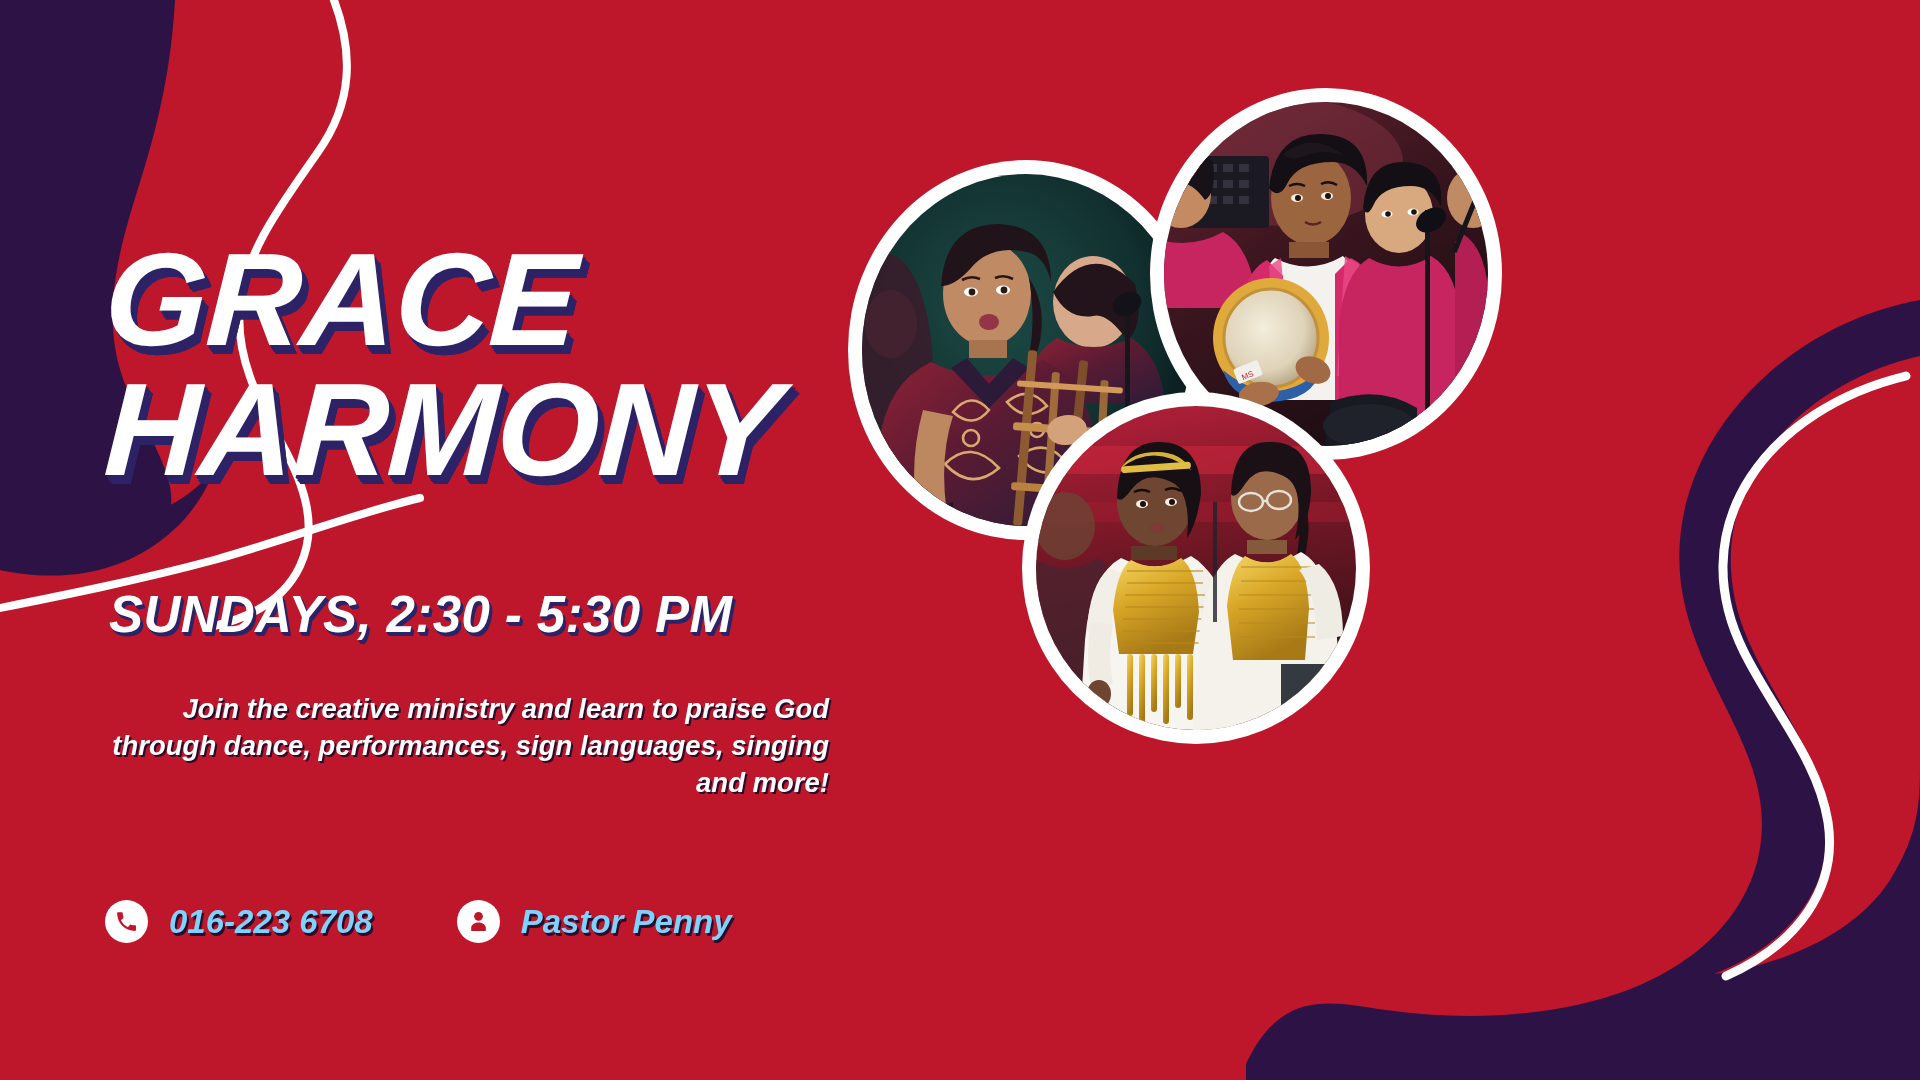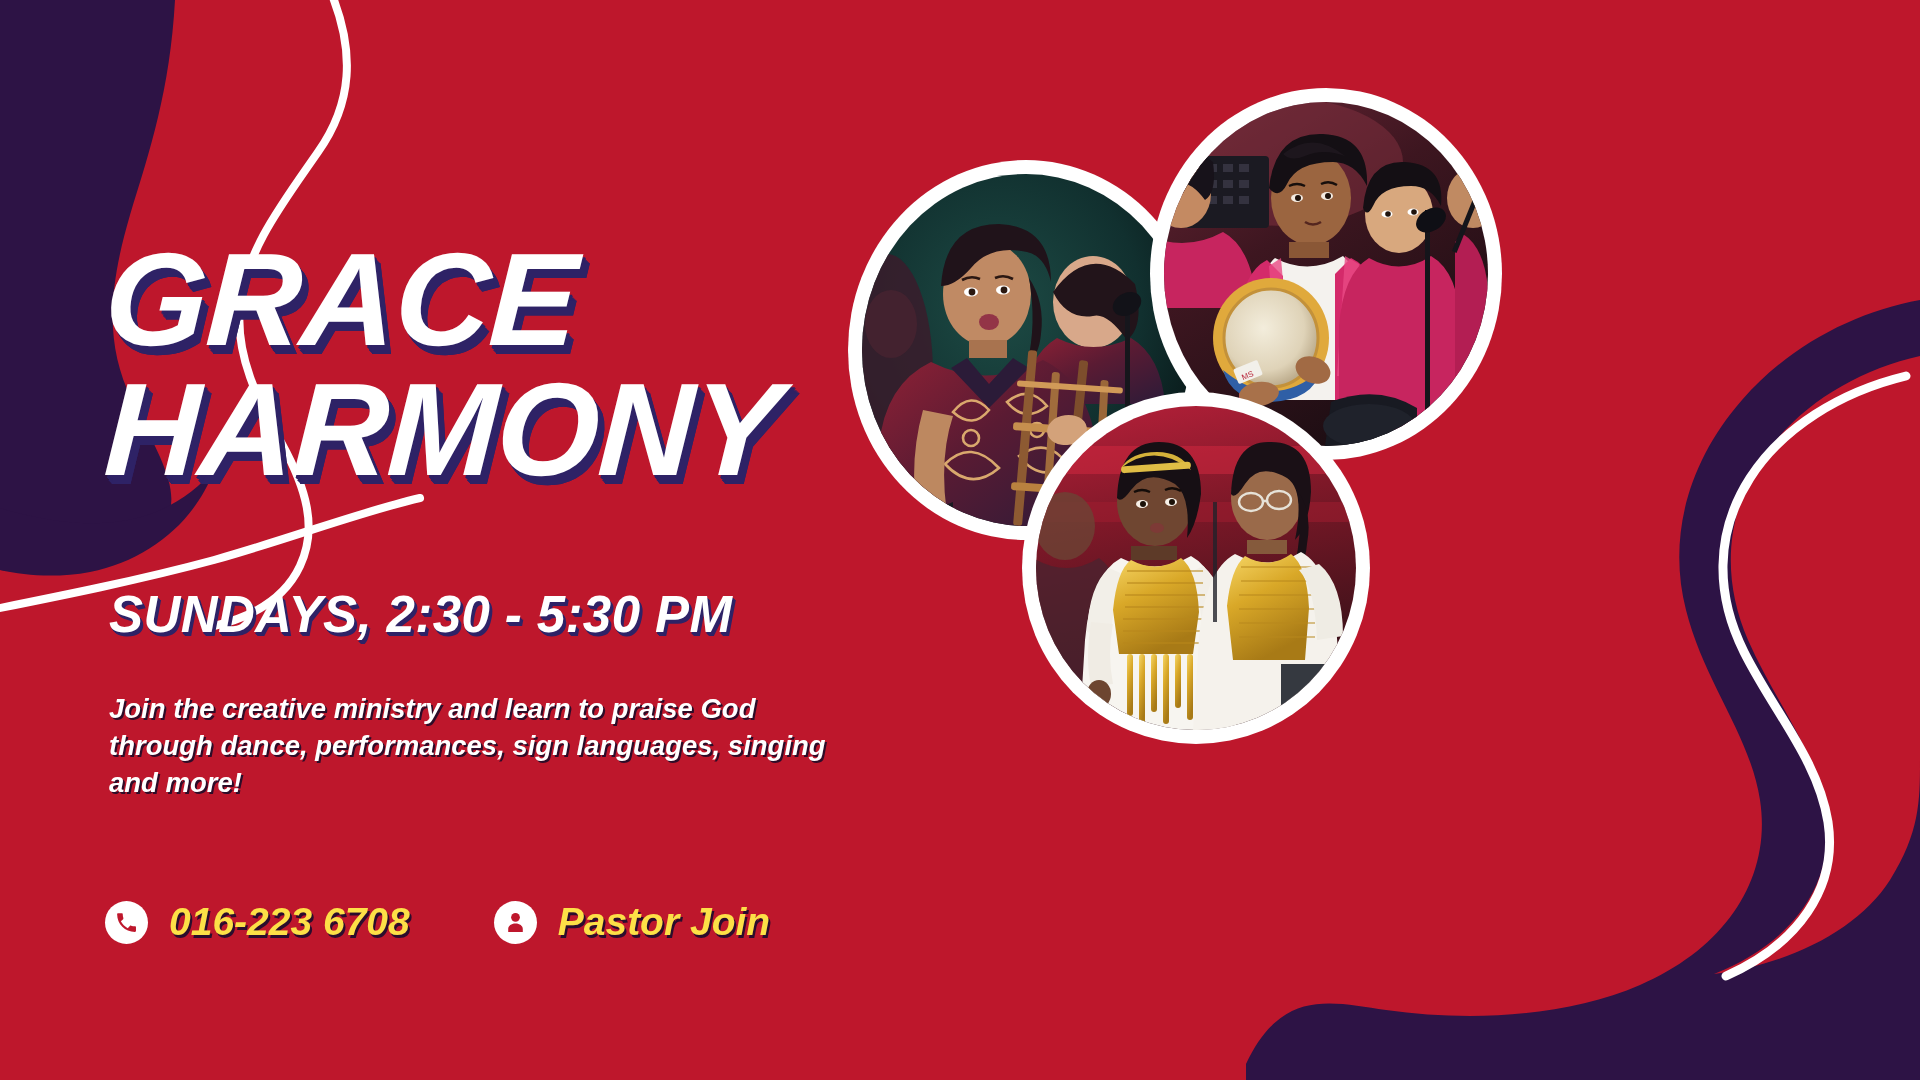--- a/index.html
+++ b/index.html
@@ -77,20 +77,21 @@
     position: absolute;
     top: 690px;
     left: 4px;
     width: 720px;
     font-size: 27.5px;
     line-height: 1.35;
     font-weight: 600;
     font-style: italic;
     color: #ffffff;
     text-shadow: 2px 2px 0 rgba(20,10,40,0.85);
+    text-align: right;
   }
 
   .contact-row {
     position: absolute;
     top: 900px;
     left: 0px;
     display: flex;
     align-items: center;
     gap: 84px;
   }
@@ -104,24 +105,24 @@
     height: 43px;
     border-radius: 50%;
     background: #ffffff;
     display: flex;
     align-items: center;
     justify-content: center;
     flex: none;
   }
   .contact-icon svg { display: block; }
   .contact-text {
-    font-size: 39px;
+    font-size: 33px;
     font-weight: 600;
     font-style: italic;
-    color: #fde047;
+    color: #7dd3fc;
     white-space: nowrap;
     text-shadow: 2px 3px 0 rgba(25,12,45,0.9);
   }
 
   
   .photos { position: absolute; inset: 0; z-index: 5; }
   .photo-circle {
     position: absolute;
     border-radius: 50%;
     background: #ffffff;
@@ -453,19 +454,19 @@
         <span class="contact-text">016-223 6708</span>
       </div>
 
       <div class="contact-item">
         <span class="contact-icon">
           <svg width="25" height="25" viewBox="0 0 24 24" fill="#BE172C">
             <circle cx="12" cy="7" r="4.2"></circle>
             <path d="M12 13c-4.1 0-7 2.4-7 5.2V21h14v-2.8c0-2.8-2.9-5.2-7-5.2z"></path>
           </svg>
         </span>
-        <span class="contact-text">Pastor Join</span>
+        <span class="contact-text">Pastor Penny</span>
       </div>
 
     </div>
   </div>
 
 </div>
 
 </body></html>

